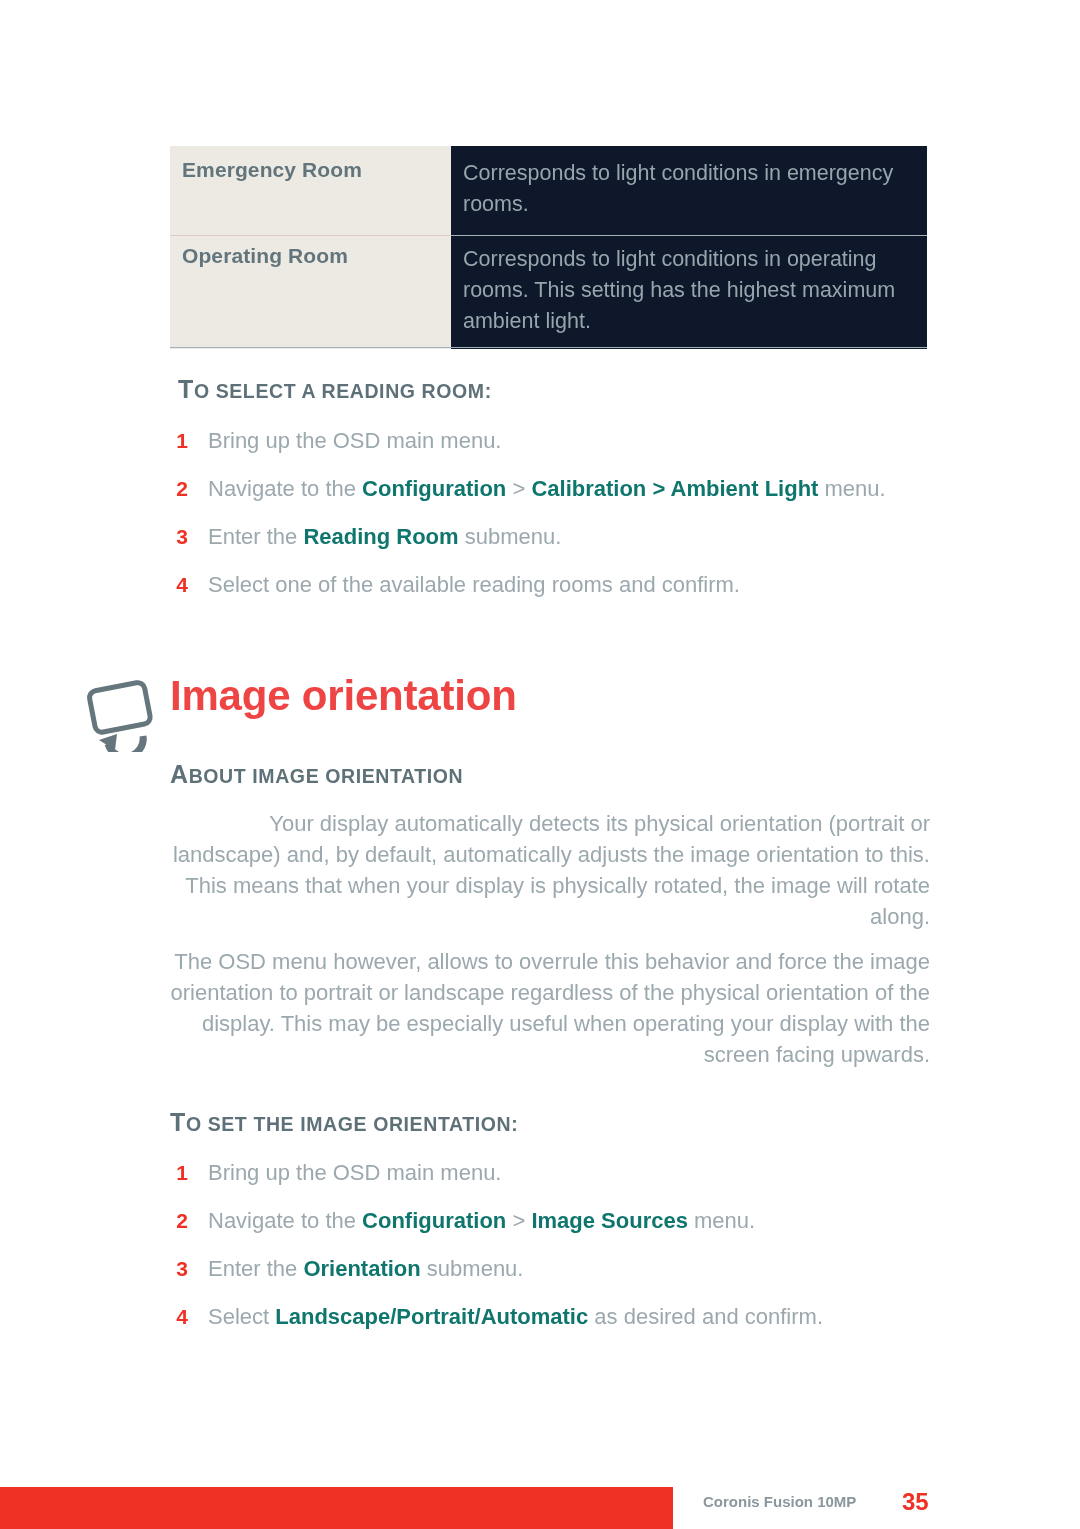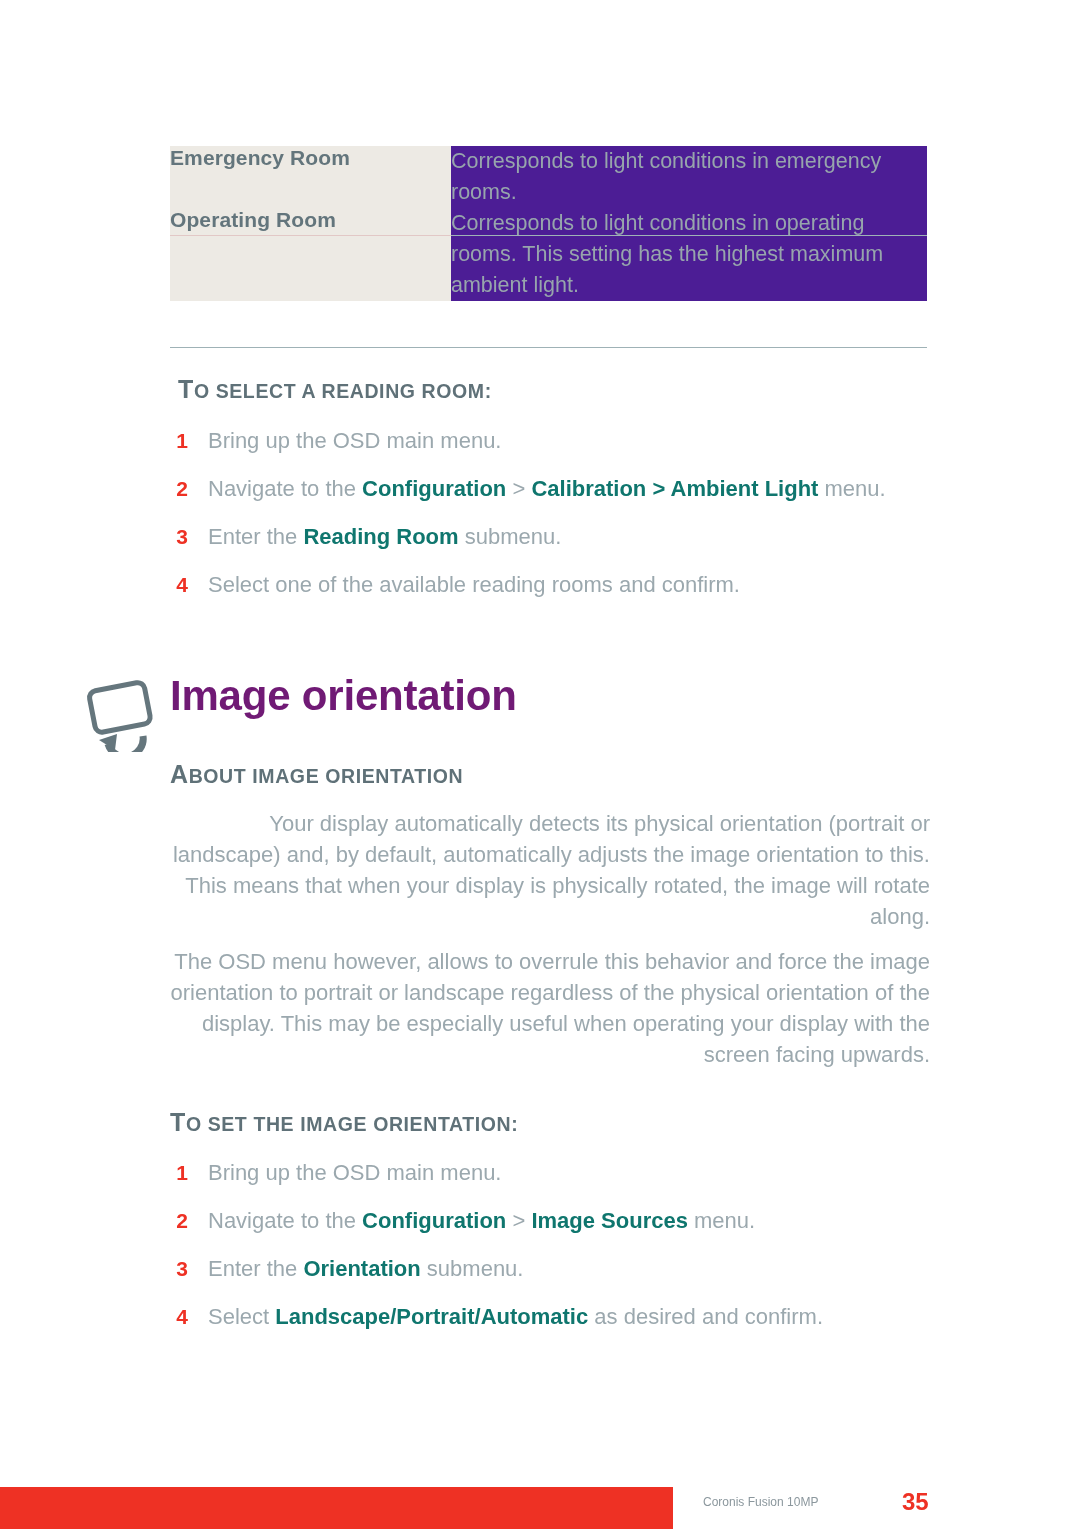--- a/index.html
+++ b/index.html
@@ -31,33 +31,33 @@
     border-collapse: collapse;
     table-layout: fixed;
   }
   .spec-table col.c1 { width: 281px; }
   .spec-table col.c2 { width: 476px; }
 
   .spec-table tr {
     vertical-align: top;
   }
   .spec-table td {
-    padding: 0;
+    padding: 12px;
     border: 0;
   }
   .cell-term {
     background: #EDEAE4;
     font-weight: bold;
     font-size: 21px;
     color: #63757C;
     padding: 18px 20px 26px 20px;
     letter-spacing: 0.1px;
   }
   .cell-desc {
-    background: #4c1d95;
+    background: #0f172a;
     font-size: 21.5px;
     line-height: 31px;
     color: #97A5AC;
     padding: 16px 8px 24px 18px;
     font-weight: 300;
   }
   .rule-top, .rule-mid, .rule-bottom {
     position: absolute;
     left: 170px;
     width: 757px;
@@ -127,21 +127,21 @@
     font-weight: 300;
   }
 
   
   .chapter-title {
     position: absolute;
     left: 170px;
     top: 672px;
     font-size: 42px;
     font-weight: bold;
-    color: #701a75;
+    color: #ef4444;
     letter-spacing: -0.2px;
   }
   .chapter-icon {
     position: absolute;
     left: 86px;
     top: 676px;
     width: 72px;
     height: 76px;
   }
 
@@ -163,23 +163,23 @@
     left: 0;
     top: 1487px;
     width: 673px;
     height: 42px;
     background: #EE3124;
   }
   .footer-text {
     position: absolute;
     top: 1487px;
     left: 703px;
-    font-size: 12px;
+    font-size: 15px;
     color: #8B979D;
-    font-weight: 400;
+    font-weight: 700;
     line-height: 30px;
   }
   .footer-page {
     position: absolute;
     top: 1487px;
     left: 902px;
     font-size: 24px;
     color: #EE3124;
     font-weight: bold;
     line-height: 30px;

